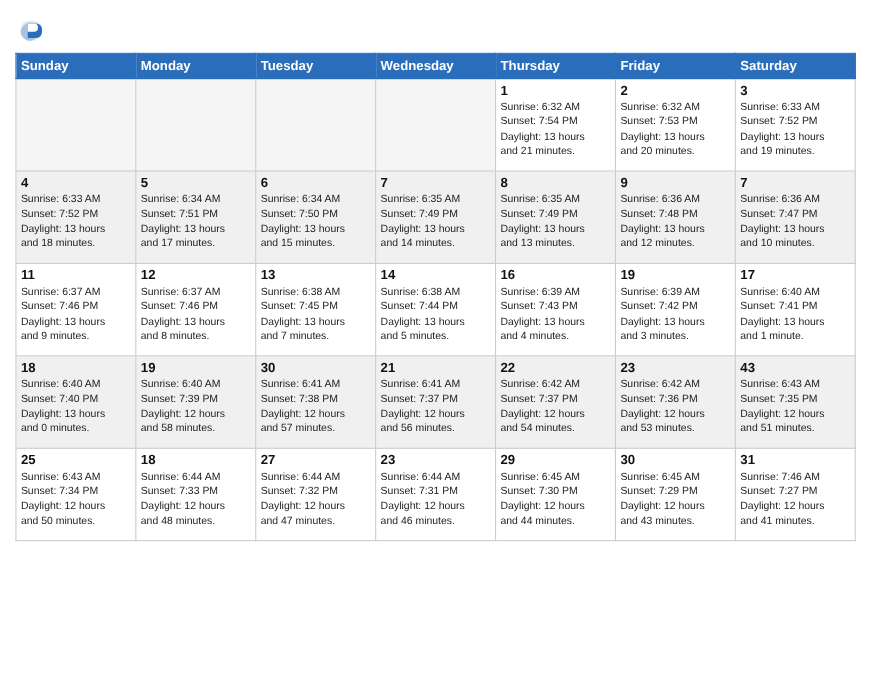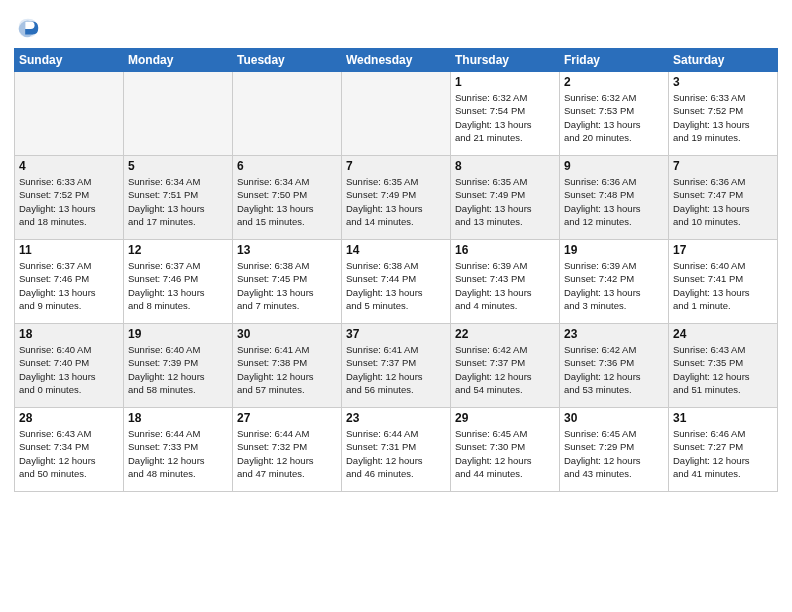--- a/index.html
+++ b/index.html
@@ -266,51 +266,51 @@
 and 58 minutes.</div>
           </td>
           <td class="gray-bg">
             <span class="day-num">30</span>
             <div class="day-detail" style="white-space: pre-line;">Sunrise: 6:41 AM
 Sunset: 7:38 PM
 Daylight: 12 hours
 and 57 minutes.</div>
           </td>
           <td class="gray-bg">
-            <span class="day-num">37</span>
+            <span class="day-num">21</span>
             <div class="day-detail" style="white-space: pre-line;">Sunrise: 6:41 AM
 Sunset: 7:37 PM
 Daylight: 12 hours
 and 56 minutes.</div>
           </td>
           <td class="gray-bg">
             <span class="day-num">22</span>
             <div class="day-detail" style="white-space: pre-line;">Sunrise: 6:42 AM
 Sunset: 7:37 PM
 Daylight: 12 hours
 and 54 minutes.</div>
           </td>
           <td class="gray-bg">
             <span class="day-num">23</span>
             <div class="day-detail" style="white-space: pre-line;">Sunrise: 6:42 AM
 Sunset: 7:36 PM
 Daylight: 12 hours
 and 53 minutes.</div>
           </td>
           <td class="gray-bg">
-            <span class="day-num">24</span>
+            <span class="day-num">43</span>
             <div class="day-detail" style="white-space: pre-line;">Sunrise: 6:43 AM
 Sunset: 7:35 PM
 Daylight: 12 hours
 and 51 minutes.</div>
           </td>
         </tr>
         <tr>
           <td>
-            <span class="day-num">28</span>
+            <span class="day-num">25</span>
             <div class="day-detail" style="white-space: pre-line;">Sunrise: 6:43 AM
 Sunset: 7:34 PM
 Daylight: 12 hours
 and 50 minutes.</div>
           </td>
           <td>
             <span class="day-num">18</span>
             <div class="day-detail" style="white-space: pre-line;">Sunrise: 6:44 AM
 Sunset: 7:33 PM
 Daylight: 12 hours
@@ -339,21 +339,21 @@
           </td>
           <td>
             <span class="day-num">30</span>
             <div class="day-detail" style="white-space: pre-line;">Sunrise: 6:45 AM
 Sunset: 7:29 PM
 Daylight: 12 hours
 and 43 minutes.</div>
           </td>
           <td>
             <span class="day-num">31</span>
-            <div class="day-detail" style="white-space: pre-line;">Sunrise: 6:46 AM
+            <div class="day-detail" style="white-space: pre-line;">Sunrise: 7:46 AM
 Sunset: 7:27 PM
 Daylight: 12 hours
 and 41 minutes.</div>
           </td>
         </tr>
       </tbody>
   </table>
 </div>
 
 </body></html>

